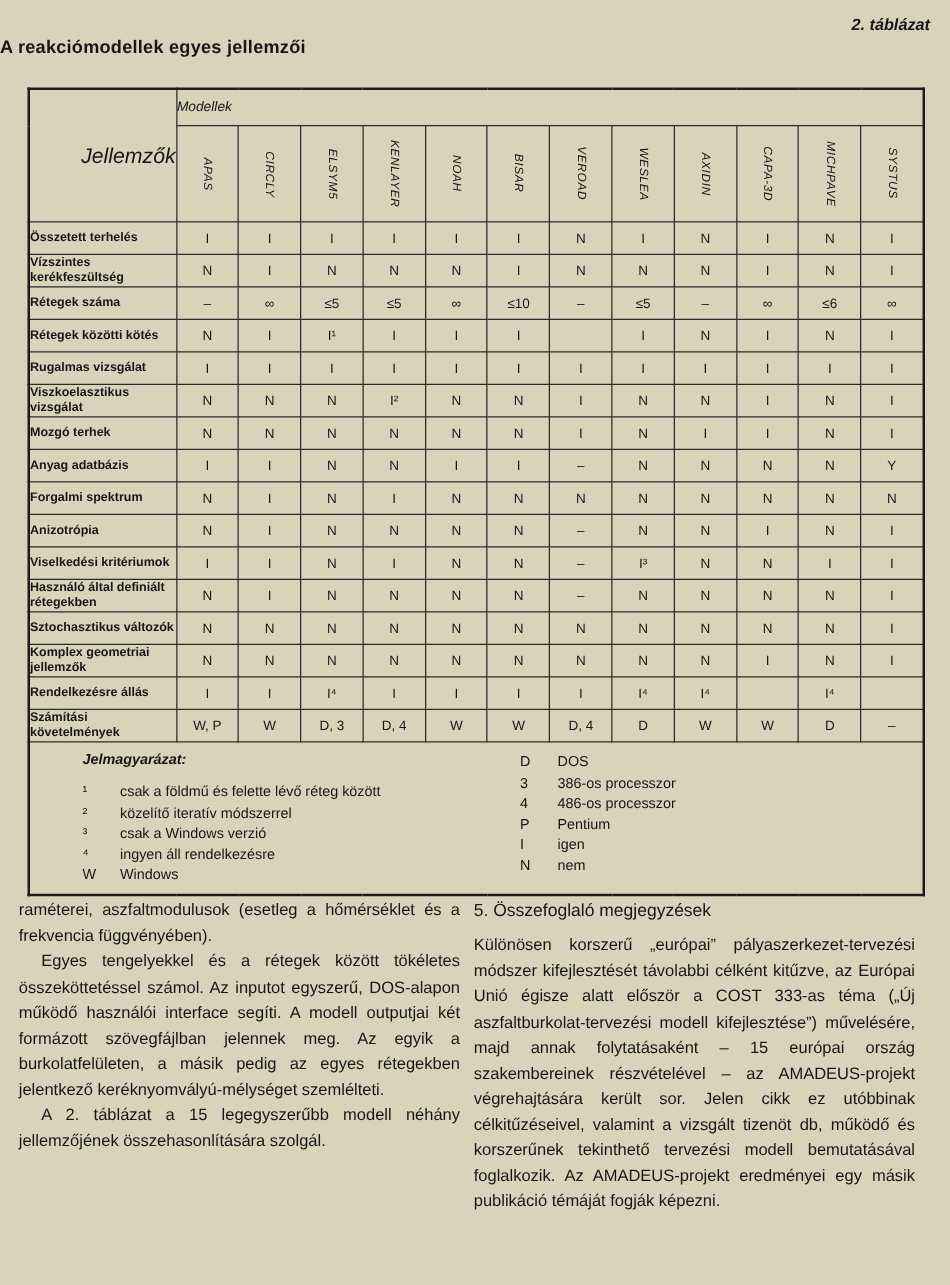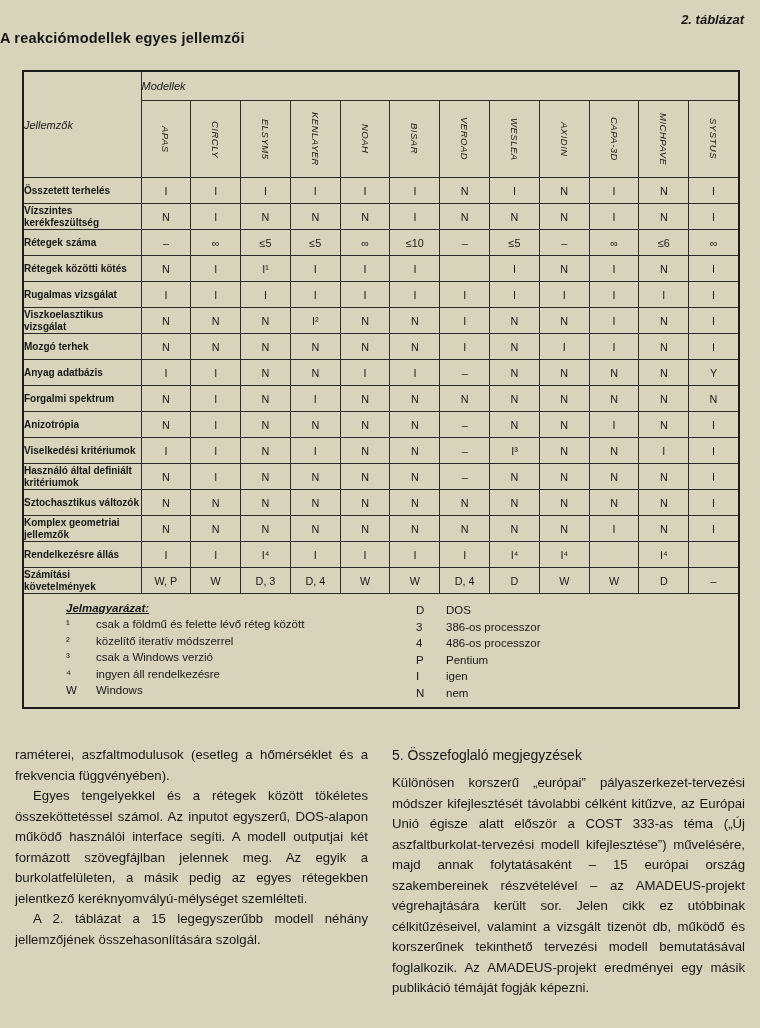--- a/index.html
+++ b/index.html
@@ -28,22 +28,22 @@
     border:2px solid #1c1c1c;
   }
   table.model-table td,table.model-table th{
     border:1px solid #2a2a2a;
     padding:0;
     background:#d8d4bc;
   }
   col.c-label{width:118px;}
   col.c-data{width:49.8px;}
   .corner{
-    font-style:italic;font-size:11px;font-weight:normal;
-    text-align:left;vertical-align:middle;
+    font-style:italic;font-size:17px;font-weight:normal;
+    text-align:right;vertical-align:middle;
   }
   .group-head{
     font-style:italic;font-size:11px;font-weight:normal;
     height:28px;vertical-align:middle;
   }
   .model-head{
     height:76px;vertical-align:middle;text-align:center;
   }
   .model-head .vert{
     writing-mode:vertical-rl;
@@ -67,27 +67,27 @@
     height:112px;vertical-align:top;
     border-bottom:3px solid #1c1c1c;
   }
   .legend-wrap{
     display:flex;
     padding:8px 10px 6px 42px;
     font-size:11.5px;
   }
   .legend-left{width:350px;}
   .legend-right{width:280px;}
-  .legend-title{font-style:italic;font-weight:bold;margin-bottom:2px;text-decoration:underline;}
+  .legend-title{font-style:italic;font-weight:bold;margin-bottom:12px;}
   .legend-row{display:flex;line-height:16.5px;}
   .legend-key{width:30px;flex:0 0 30px;}
   .legend-text{flex:1;}
   .text-section{
-    position:absolute;top:745px;left:15px;width:730px;
-    display:flex;gap:24px;
+    position:absolute;top:718px;left:15px;width:730px;
+    display:flex;gap:11px;
   }
   .text-col{width:353px;flex:0 0 353px;}
   .text-col p{
     margin:0;
     font-size:13.2px;line-height:20.5px;
     text-align:justify;
   }
   .text-col p.indent{text-indent:18px;}
   .section-heading{
     font-weight:normal;font-size:14px;margin:2px 0 10px 0;
@@ -319,21 +319,21 @@
         <td class="cell">N</td>
         <td class="cell">N</td>
         <td class="cell">–</td>
         <td class="cell">I³</td>
         <td class="cell">N</td>
         <td class="cell">N</td>
         <td class="cell">I</td>
         <td class="cell">I</td>
       </tr>
       <tr>
-        <td class="rowlabel">Használó által definiált kritériumok</td>
+        <td class="rowlabel">Használó által definiált rétegekben</td>
         <td class="cell">N</td>
         <td class="cell">I</td>
         <td class="cell">N</td>
         <td class="cell">N</td>
         <td class="cell">N</td>
         <td class="cell">N</td>
         <td class="cell">–</td>
         <td class="cell">N</td>
         <td class="cell">N</td>
         <td class="cell">N</td>

